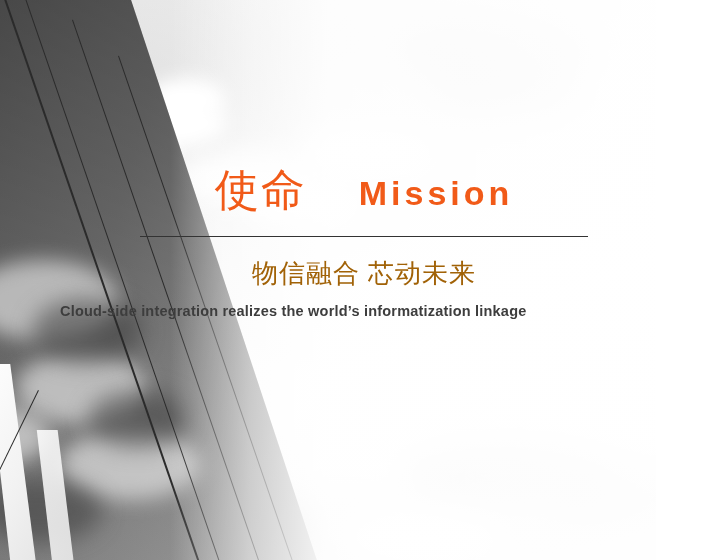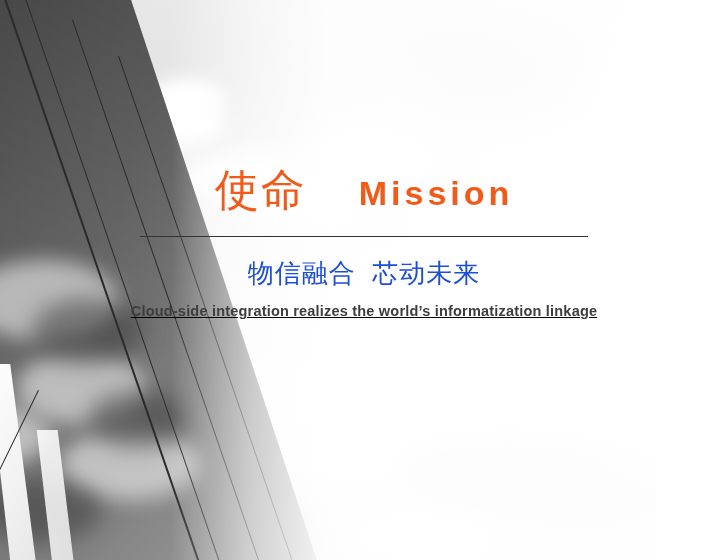--- a/index.html
+++ b/index.html
@@ -127,31 +127,30 @@
     background: #333333;
   }
   .subtitle-cn {
     position: absolute;
     left: 140px;
     top: 256px;
     width: 448px;
     text-align: center;
     font-size: 26px;
     font-weight: 400;
-    color: #1d4ed8;
+    color: #a16207;
     letter-spacing: 1px;
-    font-family: Liberation Mono, monospace;
+    font-family: Liberation Sans, sans-serif;
   }
   .tagline {
     position: absolute;
     left: 60px;
     top: 300px;
     width: 608px;
-    text-align: center;
-    text-decoration: underline;
+    text-align: left;
   }
   .tagline-line {
     font-size: 14.5px;
     font-weight: 600;
     color: #3d3d3d;
     line-height: 23px;
     letter-spacing: 0.2px;
     white-space: nowrap;
   }
 </style>

